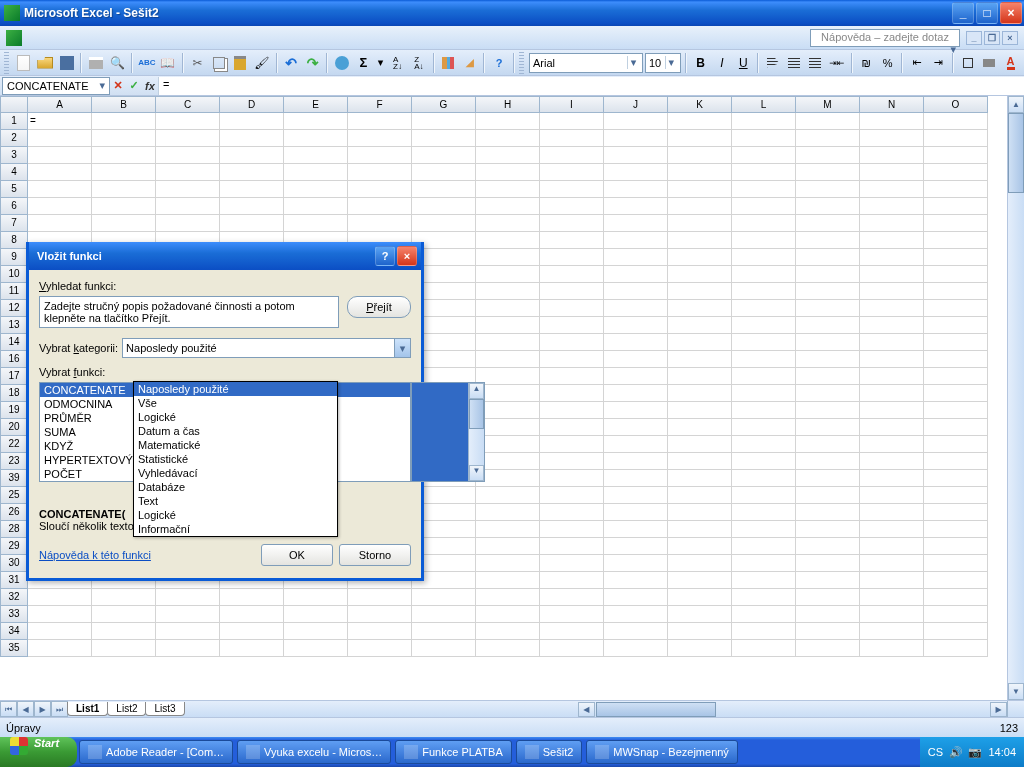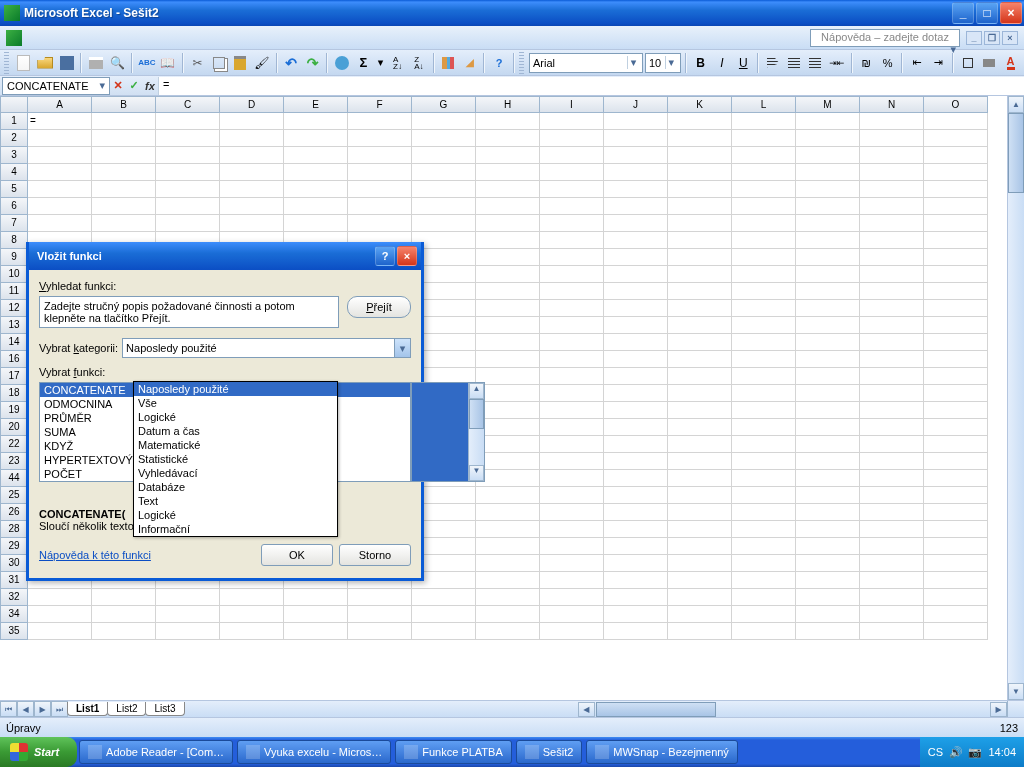--- a/index.html
+++ b/index.html
@@ -81,21 +81,21 @@
 .hscroll-rest { flex:1; display:flex; align-items:center; }
 .hscroll-rest .ar{width:17px;height:15px;background:linear-gradient(180deg,#f0f5fb,#c9ddf5);border:1px solid #9eb6ce;text-align:center;font-size:8px;line-height:13px;color:#4a6a95;}
 .hscroll-rest .track{flex:1;height:15px;position:relative;margin:0 1px;}
 .hscroll-rest .thumb{position:absolute;left:0;top:0;bottom:0;width:120px;background:linear-gradient(180deg,#cfe0f4,#a8c4e6);border:1px solid #7f9db9;}
 
 .statusbar { height:20px; background:linear-gradient(180deg,#e4eefb,#c9ddf5); border-top:1px solid #b5c6e0; display:flex; align-items:center; padding:0 6px; font-size:10px; }
 .statusbar .r { margin-left:auto; }
 
 
 .taskbar { height:30px; background:linear-gradient(180deg,#3f8cf3 0%,#245edb 10%,#245edb 90%,#1a46a8 100%); display:flex; align-items:center; }
-.startbtn { height:30px; padding:0 18px 0 10px; background:linear-gradient(180deg,#5fc35a 0%,#3a9a34 50%,#2a7a24 100%); color:#fff; font-weight:bold; font-style:italic; font-size:15px; display:flex; align-items:center; border-radius:0 10px 10px 0; }
+.startbtn { height:30px; padding:0 18px 0 10px; background:linear-gradient(180deg,#5fc35a 0%,#3a9a34 50%,#2a7a24 100%); color:#fff; font-weight:bold; font-style:italic; font-size:15px; display:flex; align-items:flex-start; border-radius:0 10px 10px 0; }
 .taskbtn { height:24px; margin:0 2px; padding:0 8px; background:linear-gradient(180deg,#5f9ef3,#2a68cc); border:1px solid #1a4a9a; border-radius:3px; color:#fff; font-size:11px; display:flex; align-items:center; gap:4px; max-width:160px; overflow:hidden; white-space:nowrap; }
 .taskbtn .ti { width:14px; height:14px; background:#fff3; }
 .tray { margin-left:auto; height:30px; background:linear-gradient(180deg,#1ea0e8,#0d7cc8); display:flex; align-items:center; padding:0 8px; color:#fff; font-size:11px; gap:6px; }
 
 
 .dialog { position:absolute; left:26px; top:146px; width:398px; background:#ece9d8; border:3px solid #0a5bd6; border-top:0; box-shadow: 2px 2px 6px rgba(0,0,0,.3); }
 .dlg-title { height:28px; background:linear-gradient(180deg,#3d8dfc 0%,#1a6dd6 40%,#0b4ec4 100%); color:#fff; display:flex; align-items:center; padding:0 4px 0 8px; font-weight:bold; font-size:12px; }
 .dlg-title .spacer{flex:1;}
 .dlg-title .help,.dlg-title .x { width:20px; height:20px; border-radius:3px; border:1px solid #fff3; display:flex;align-items:center;justify-content:center;margin-left:2px;font-weight:bold; }
 .dlg-title .help{background:linear-gradient(180deg,#5aa4f4,#1d63cb);}
@@ -688,21 +688,21 @@
           <div class="cell"></div>
           <div class="cell"></div>
           <div class="cell"></div>
           <div class="cell"></div>
           <div class="cell"></div>
           <div class="cell"></div>
           <div class="cell"></div>
           <div class="cell"></div>
         </div>
         <div class="row">
-          <div class="rowhead">44</div>
+          <div class="rowhead">39</div>
           <div class="cell"></div>
           <div class="cell"></div>
           <div class="cell"></div>
           <div class="cell"></div>
           <div class="cell"></div>
           <div class="cell"></div>
           <div class="cell"></div>
           <div class="cell"></div>
           <div class="cell"></div>
           <div class="cell"></div>
@@ -815,20 +815,38 @@
           <div class="cell"></div>
           <div class="cell"></div>
           <div class="cell"></div>
           <div class="cell"></div>
           <div class="cell"></div>
           <div class="cell"></div>
           <div class="cell"></div>
         </div>
         <div class="row">
           <div class="rowhead">32</div>
+          <div class="cell"></div>
+          <div class="cell"></div>
+          <div class="cell"></div>
+          <div class="cell"></div>
+          <div class="cell"></div>
+          <div class="cell"></div>
+          <div class="cell"></div>
+          <div class="cell"></div>
+          <div class="cell"></div>
+          <div class="cell"></div>
+          <div class="cell"></div>
+          <div class="cell"></div>
+          <div class="cell"></div>
+          <div class="cell"></div>
+          <div class="cell"></div>
+        </div>
+        <div class="row">
+          <div class="rowhead">33</div>
           <div class="cell"></div>
           <div class="cell"></div>
           <div class="cell"></div>
           <div class="cell"></div>
           <div class="cell"></div>
           <div class="cell"></div>
           <div class="cell"></div>
           <div class="cell"></div>
           <div class="cell"></div>
           <div class="cell"></div>

